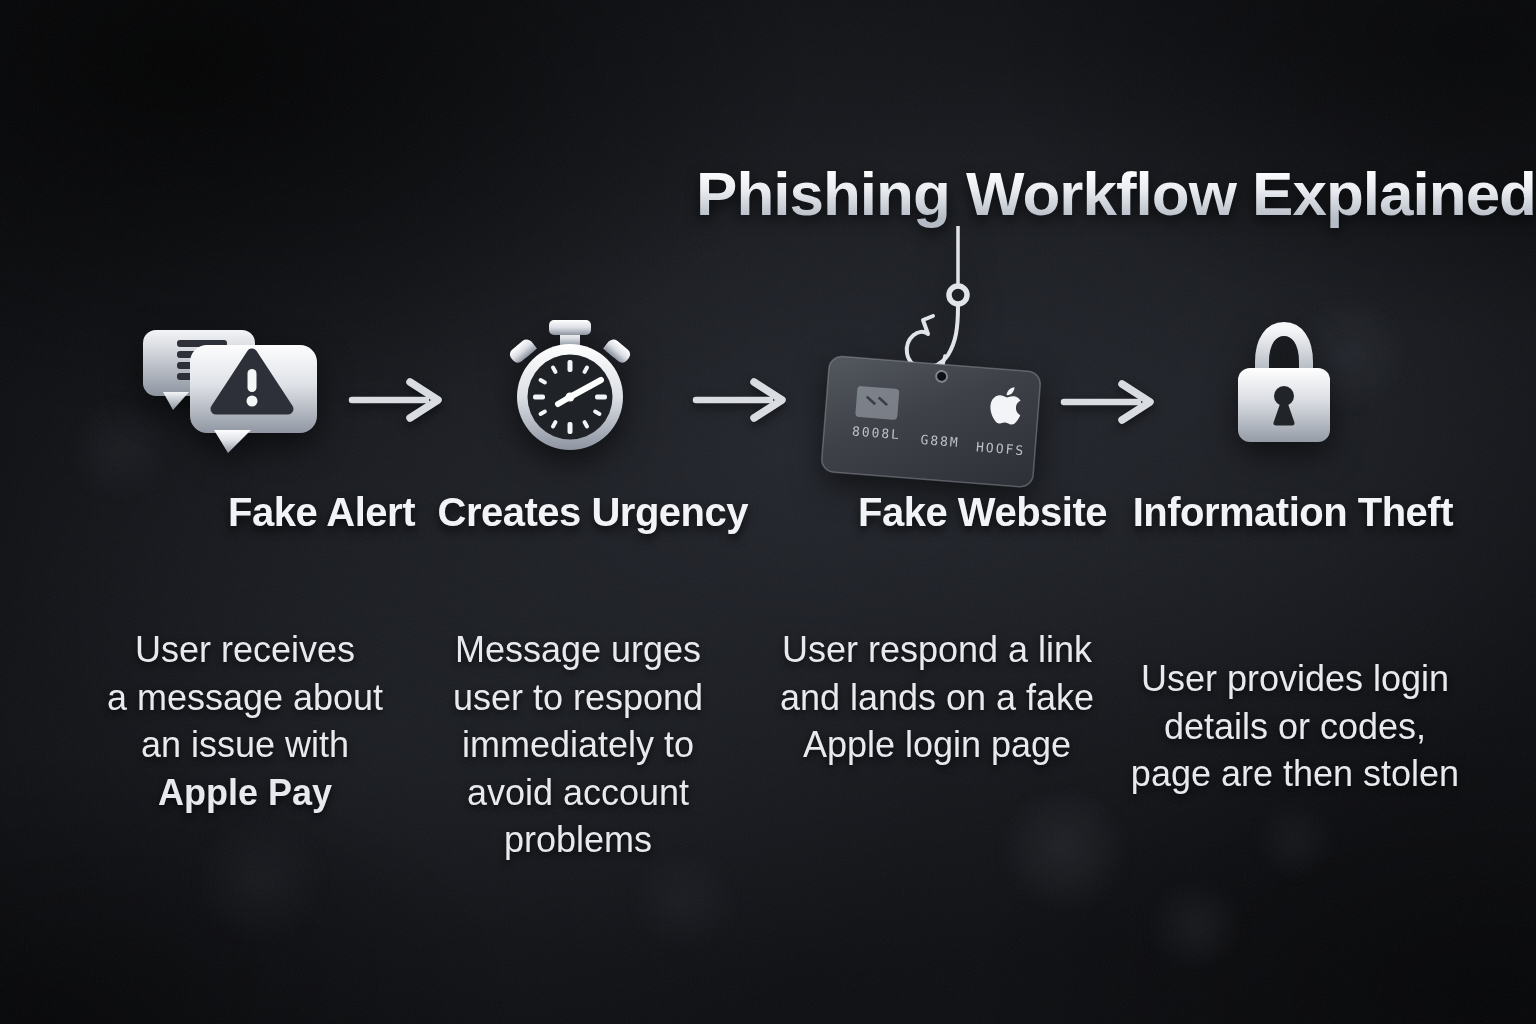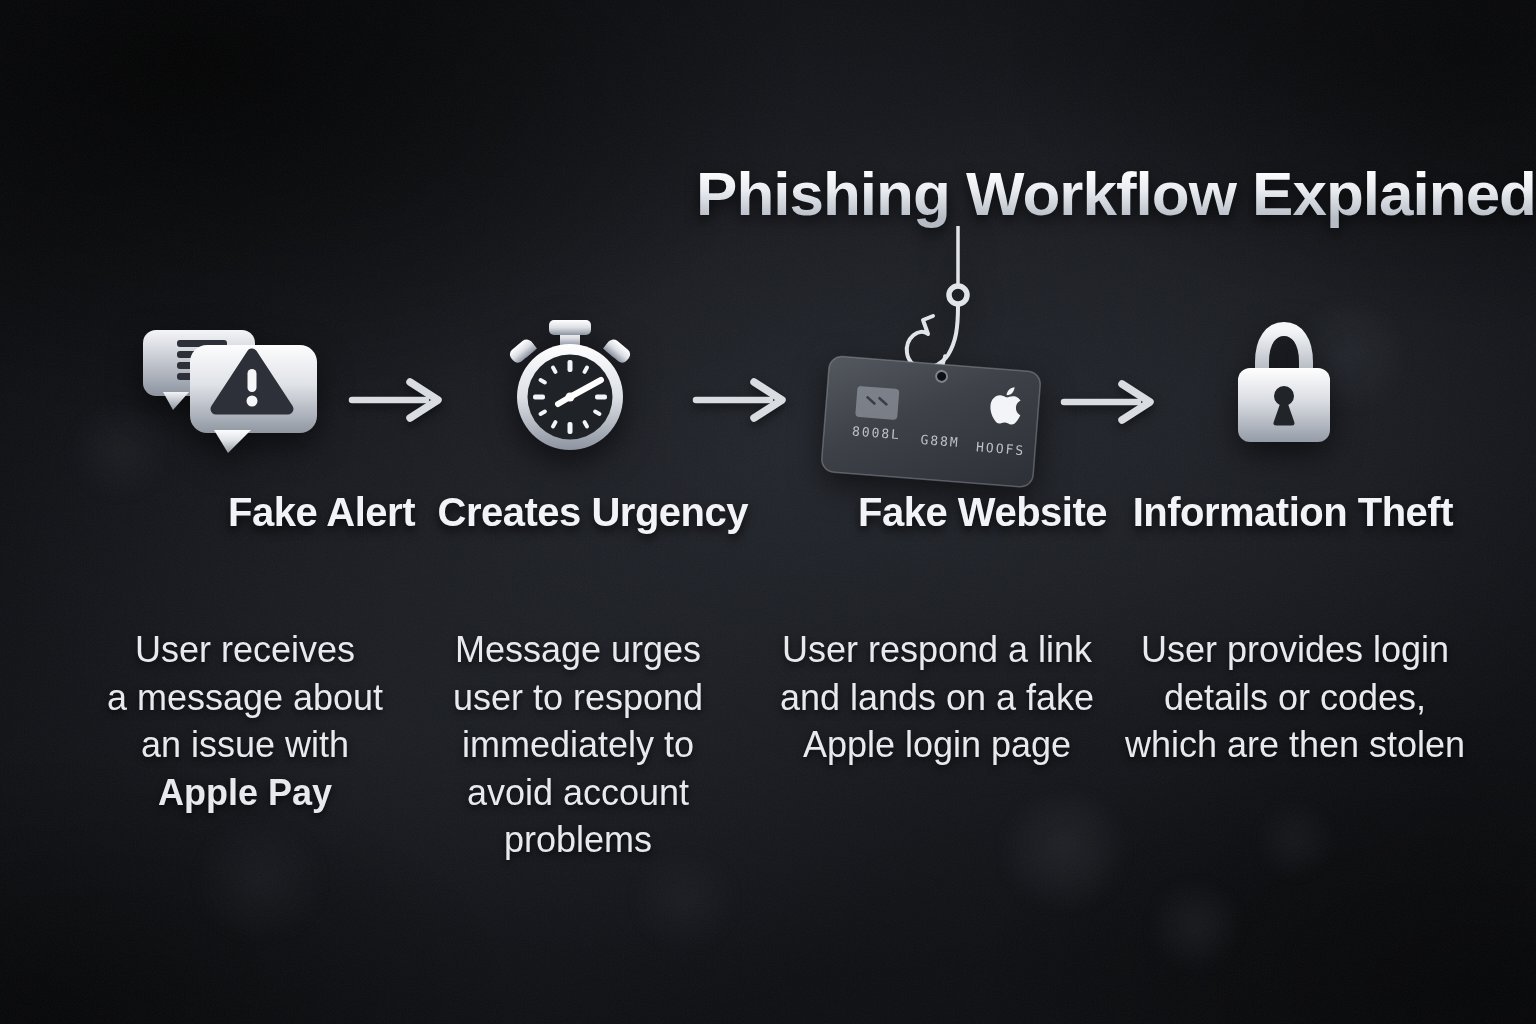--- a/index.html
+++ b/index.html
@@ -42,21 +42,21 @@
   .lbl4{left:1123px;width:330px;}
 
   .desc{
     position:absolute;top:626px;text-align:center;
     font-size:36px;font-weight:400;color:#e7e9ed;line-height:47.5px;
     text-shadow:0 3px 7px rgba(0,0,0,0.65);
   }
   .d1{left:75px;width:340px;}
   .d2{left:408px;width:340px;}
   .d3{left:767px;width:340px;}
-  .d4{left:1105px;width:380px;}
+  .d4{left:1105px;width:380px;margin-top:29px;}
   .desc .strong{font-weight:700;text-align:center;}
 
   .card-text{
     font-family:"DejaVu Sans Mono","Liberation Mono",monospace;
     font-size:13px;letter-spacing:2px;fill:#c7cbd2;opacity:0.92;
   }
 </style>
 </head>
 <body>
 
@@ -227,16 +227,16 @@
     <div>avoid account problems</div>
   </div>
   <div class="desc d3">
     <div>User respond a link</div>
     <div>and lands on a fake</div>
     <div>Apple login page</div>
   </div>
   <div class="desc d4">
     <div>User provides login</div>
     <div>details or codes,</div>
-    <div>which are then stolen</div>
+    <div>page are then stolen</div>
   </div>
 
 </div>
 
 </body></html>

